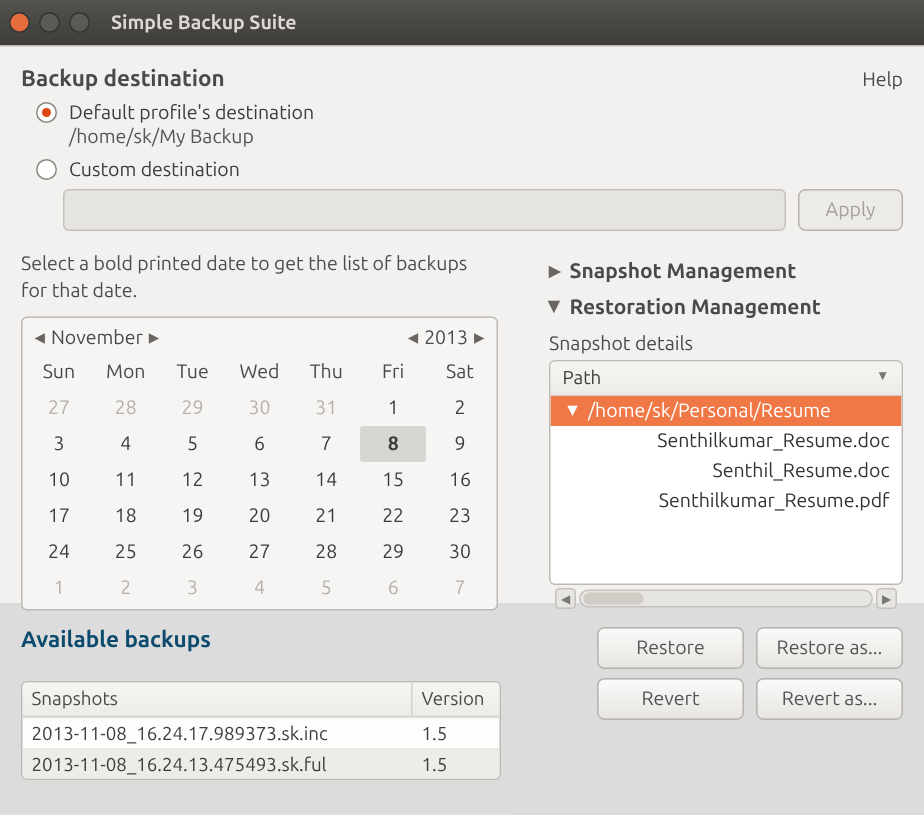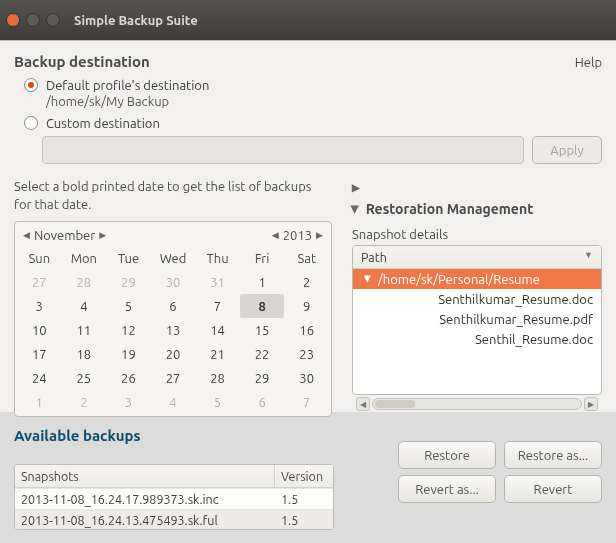--- a/index.html
+++ b/index.html
@@ -6,21 +6,21 @@
   body {
     margin: 0; padding: 0;
     font-family: "Ubuntu", "Segoe UI", sans-serif;
     font-size: 13px;
     background: #dcdcdc;
     color: #3c3c3c;
     width: 616px; height: 543px;
     overflow: hidden;
   }
   .titlebar {
-    height: 40px;
+    height: 30px;
     background: linear-gradient(#54524d, #3f3d39);
     display: flex; align-items: center;
     padding: 0 6px;
     color: #ddd9d2;
     font-weight: bold;
   }
   .tbtn {
     width: 14px; height: 14px; border-radius: 50%;
     margin-right: 6px; display: inline-block;
     background: #5b5a55; border: 1px solid #333;
@@ -49,21 +49,21 @@
   .btn {
     height: 28px; min-width: 70px; padding: 0 12px;
     background: linear-gradient(#fafaf9,#e7e5e1);
     border: 1px solid #b8b4ad; border-radius: 5px;
     color: #555; font-size: 13px;
     display: inline-flex; align-items: center; justify-content: center;
     cursor: pointer;
   }
   .btn.disabled { color: #a5a29b; background: #edebe8; cursor: default; }
   .hint { margin: 4px 0 8px 0; color: #4d4d4d; line-height: 1.35; max-width: 300px; }
-  .columns { display: flex; gap: 18px; }
+  .columns { display: flex; gap: 32px; }
   .leftcol { width: 320px; }
   .rightcol { flex: 1; }
   .calendar {
     border: 1px solid #bdbab3; border-radius: 4px; background: #f6f5f3;
     padding: 2px; width: 318px;
   }
   .cal-header { display: flex; justify-content: space-between; padding: 4px 6px; color: #4a4a4a; }
   .nav-grp { display: flex; align-items: center; gap: 4px; }
   .tri { font-size: 9px; color: #6a6660; cursor: pointer; }
   .cal-table { width: 100%; border-collapse: collapse; table-layout: fixed; }
@@ -92,21 +92,21 @@
   .tree-header { display: flex; justify-content: space-between; padding: 4px 8px; border-bottom: 1px solid #d4d1cb; background: linear-gradient(#f6f5f3,#ecebe7); font-size: 12.5px; }
   .tree-row { padding: 3px 8px 3px 12px; font-size: 13px; display: flex; align-items: center; gap: 6px; }
   .tree-row.sel { background: #f07746; color: #fff; }
   .tree-row.sel .tri2 { color: #fff; }
   .tri2 { font-size: 9px; color: #6a6660; display:inline-block; transform: rotate(90deg); }
   .tree-child { padding: 3px 8px 3px 32px; font-size: 13px; color: #333; }
   .hscroll { height: 18px; display: flex; align-items: center; gap: 2px; padding: 2px 4px; }
   .hs-btn { width: 14px; height: 14px; background: #e7e5e1; border: 1px solid #c5c1bb; border-radius: 3px; display:flex; align-items:center; justify-content:center; font-size:8px; color:#777; }
   .hs-track { flex:1; height: 12px; background: #e7e5e1; border: 1px solid #c5c1bb; border-radius: 6px; position: relative; }
   .hs-thumb { position:absolute; left:2px; top:1px; height:8px; width:40px; background:#cfccc6; border-radius:5px; }
-  .btn-row { display: flex; gap: 8px; margin-top: 28px; justify-content: flex-end; }
+  .btn-row { display: flex; gap: 8px; margin-top: 10px; justify-content: flex-end; }
   .btn-row .btn { min-width: 98px; }
 </style>
 </head>
 <body>
 
 <div class="titlebar">
   <span class="tbtn close"></span>
   <span class="tbtn"></span>
   <span class="tbtn"></span>
   <span class="tlabel">Simple Backup Suite</span>
@@ -239,55 +239,56 @@
               <div class="lb-cell c2">1.5</div>
             </div>
           </div>
       </div>
     </div>
 
     <div class="rightcol">
       <div style="height:4px"></div>
       <div class="expander">
         <span class="exp-tri">▶</span>
+        <span>Snapshot Management</span>
       </div>
       <div class="expander">
         <span class="exp-tri down">▶</span>
         <span>Restoration Management</span>
       </div>
 
       <div class="details-label">Snapshot details</div>
 
       <div class="tree-box">
         <div class="tree-header">
           <span>Path</span>
           <span style="font-size:9px;color:#777">▼</span>
         </div>
         <div class="tree-row sel">
           <span class="tri2">▶</span>
           <span>/home/sk/Personal/Resume</span>
         </div>
         <div id="tree-children">
             <div class="tree-child">Senthilkumar_Resume.doc</div>
+            <div class="tree-child">Senthil_Resume.doc</div>
             <div class="tree-child">Senthilkumar_Resume.pdf</div>
-            <div class="tree-child">Senthil_Resume.doc</div>
           </div>
       </div>
       <div class="hscroll">
         <div class="hs-btn">◀</div>
         <div class="hs-track">
             <div class="hs-thumb"></div>
           </div>
         <div class="hs-btn">▶</div>
       </div>
 
       <div class="btn-row">
         <div class="btn">Restore</div>
         <div class="btn">Restore as...</div>
       </div>
       <div class="btn-row" style="margin-top:6px">
+        <div class="btn">Revert</div>
         <div class="btn">Revert as...</div>
-        <div class="btn">Revert</div>
       </div>
     </div>
   </div>
 
 </div>
 
 </body></html>

